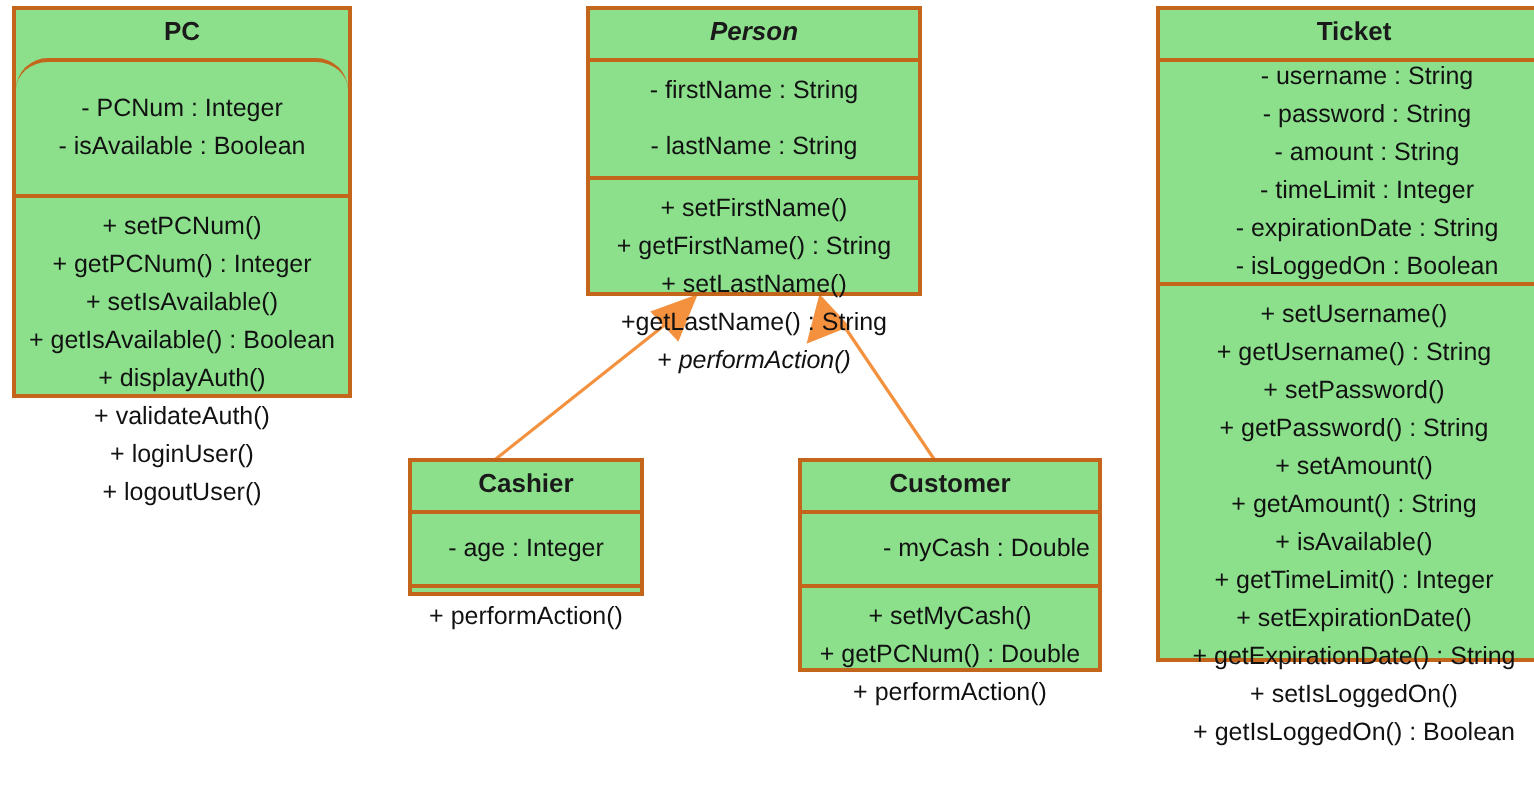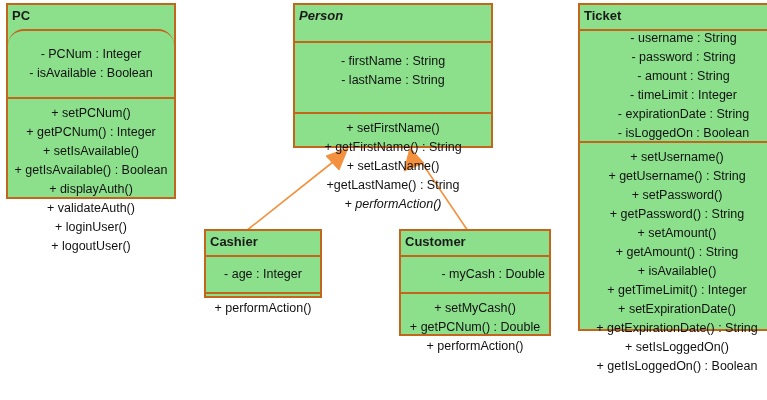--- a/index.html
+++ b/index.html
@@ -17,21 +17,21 @@
   }
   .uml-class {
     position: absolute;
     box-sizing: border-box;
     background: #8CE08C;
     border: 2px solid #C4651C;
     display: flex;
     flex-direction: column;
   }
   .class-name {
-    text-align: left;
+    text-align: center;
     font-size: 13px;
     font-weight: bold;
     color: #1a1a1a;
     padding: 4px 4px 5px 4px;
     line-height: 1.15;
   }
   .class-name.abstract {
     font-style: italic;
   }
   .compartment {
@@ -91,23 +91,23 @@
       <div class="member">+ getPCNum() : Integer</div>
       <div class="member">+ setIsAvailable()</div>
       <div class="member">+ getIsAvailable() : Boolean</div>
       <div class="member">+ displayAuth()</div>
       <div class="member">+ validateAuth()</div>
       <div class="member">+ loginUser()</div>
       <div class="member">+ logoutUser()</div>
     </div>
   </div>
 
-  <div class="uml-class" style="left:293px; top:3px; width:200px; height:145px;gap:12px;">
+  <div class="uml-class" style="left:293px; top:3px; width:168px; height:145px;">
     <div class="class-name abstract">Person</div>
-    <div class="compartment" style="height:47px;">
+    <div class="compartment" style="height:47px;justify-content:space-between;">
       <div class="member">- firstName : String</div>
       <div class="member">- lastName : String</div>
     </div>
     <div class="compartment grow">
       <div class="member">+ setFirstName()</div>
       <div class="member">+ getFirstName() : String</div>
       <div class="member">+ setLastName()</div>
       <div class="member">+getLastName() : String</div>
       <div class="member abstract-op">+ performAction()</div>
     </div>

